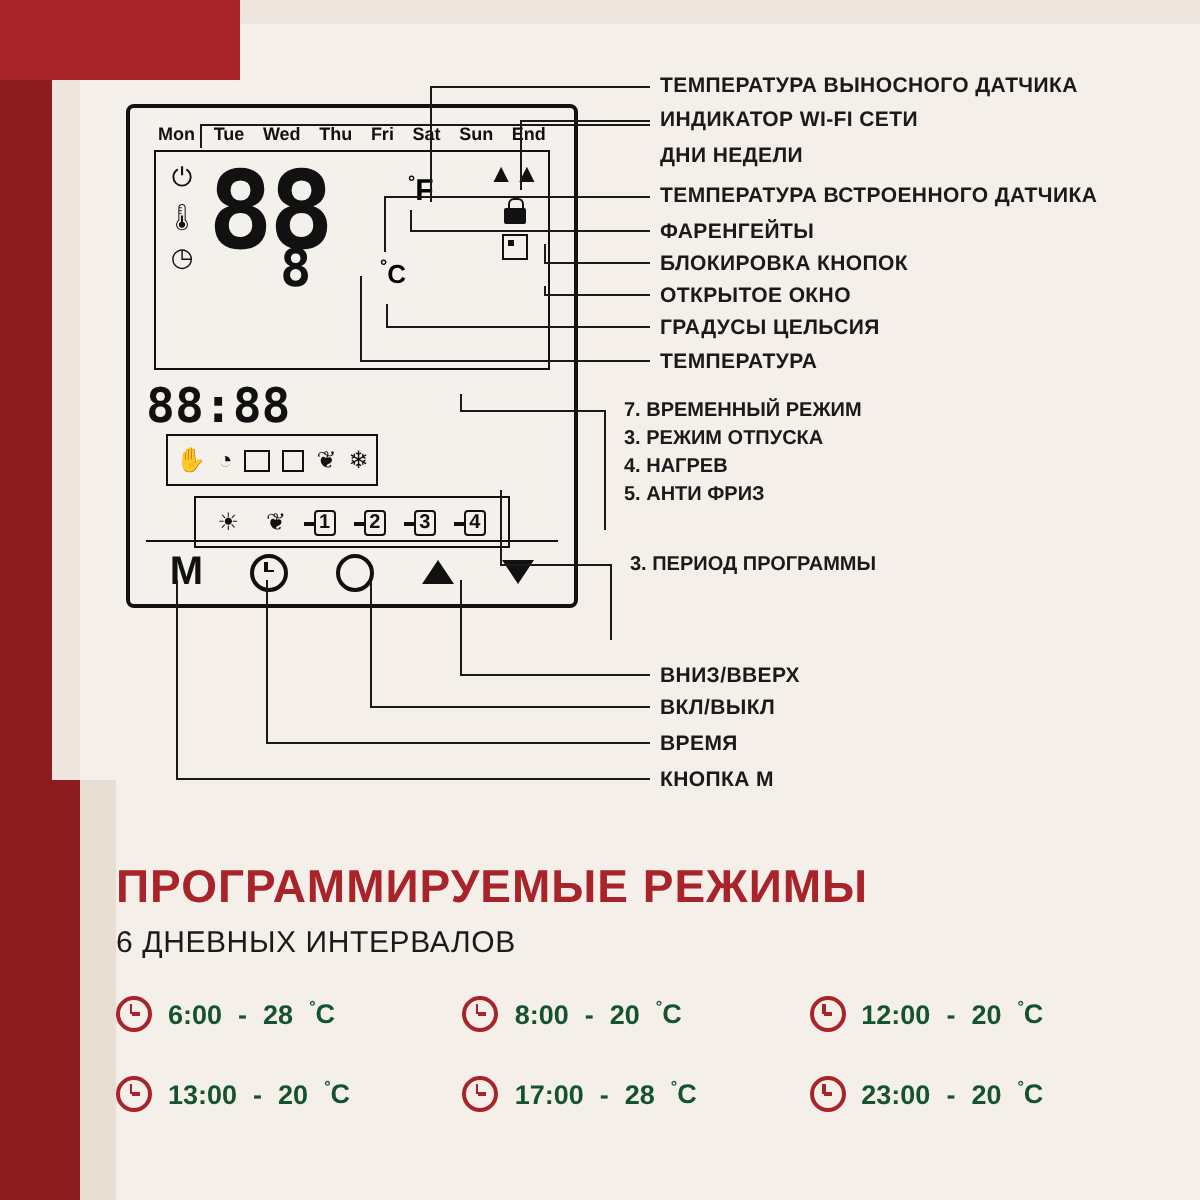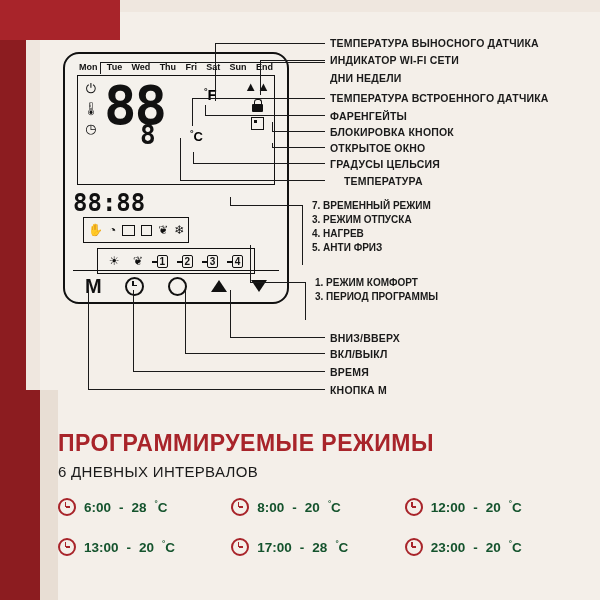--- a/index.html
+++ b/index.html
@@ -13,21 +13,21 @@
   .bg-left-dark{position:absolute;left:0;top:0;width:26px;height:600px;background:#8c1c20;}
   .bg-left-light{position:absolute;left:26px;top:0;width:14px;height:600px;background:#efe7df;}
   .bg-square{position:absolute;left:0;top:0;width:120px;height:40px;background:#a8242a;}
   .bg-bottom-left{position:absolute;left:0;top:390px;width:40px;height:210px;background:#8c1c20;}
   .bg-strip{position:absolute;left:40px;top:390px;width:18px;height:210px;background:#e8ded4;}
   .bg-grid-top{position:absolute;left:0;top:0;width:600px;height:12px;background:#efe7df;}
 
   
   .device{
     position:absolute;left:63px;top:52px;width:222px;height:248px;
-    background:#f4f1ec;border:2px solid #111;border-radius:16px;
+    background:#f4f1ec;border:2px solid #111;border-radius:4px;
   }
   .lcd{
     position:absolute;left:8px;top:8px;right:8px;height:206px;
     background:#f4f1ec;
   }
   .days{
     display:flex;justify-content:space-between;
     padding:0 6px;font-size:9px;font-weight:bold;color:#111;
     letter-spacing:0;
   }
@@ -259,31 +259,30 @@
 <div class="line vline" style="left:305px;top:282px;height:38px;"></div>
 
 <div class="callout" style="left:330px;top:37px;">ТЕМПЕРАТУРА ВЫНОСНОГО ДАТЧИКА</div>
 <div class="callout" style="left:330px;top:54px;">ИНДИКАТОР WI-FI СЕТИ</div>
 <div class="callout" style="left:330px;top:72px;">ДНИ НЕДЕЛИ</div>
 <div class="callout" style="left:330px;top:92px;">ТЕМПЕРАТУРА ВСТРОЕННОГО ДАТЧИКА</div>
 <div class="callout" style="left:330px;top:110px;">ФАРЕНГЕЙТЫ</div>
 <div class="callout" style="left:330px;top:126px;">БЛОКИРОВКА КНОПОК</div>
 <div class="callout" style="left:330px;top:142px;">ОТКРЫТОЕ ОКНО</div>
 <div class="callout" style="left:330px;top:158px;">ГРАДУСЫ ЦЕЛЬСИЯ</div>
-<div class="callout" style="left:344px;top:175px;">ТЕМПЕРАТУРА</div>
+<div class="callout" style="left:330px;top:175px;">ТЕМПЕРАТУРА</div>
 
 <div class="lst" style="left:312px;top:199px;">
   <div>7.  ВРЕМЕННЫЙ РЕЖИМ</div>
   <div>3. РЕЖИМ ОТПУСКА</div>
   <div>4. НАГРЕВ</div>
   <div>5. АНТИ ФРИЗ</div>
 </div>
 
 <div class="lst" style="left:315px;top:276px;">
-  <div>1. РЕЖИМ КОМФОРТ</div>
   <div>3. ПЕРИОД ПРОГРАММЫ</div>
 </div>
 
 <div class="callout" style="left:330px;top:332px;">ВНИЗ/ВВЕРХ</div>
 <div class="callout" style="left:330px;top:348px;">ВКЛ/ВЫКЛ</div>
 <div class="callout" style="left:330px;top:366px;">ВРЕМЯ</div>
 <div class="callout" style="left:330px;top:384px;">КНОПКА М</div>
 
 <div class="bottom">
   <div class="b-title">ПРОГРАММИРУЕМЫЕ РЕЖИМЫ</div>

